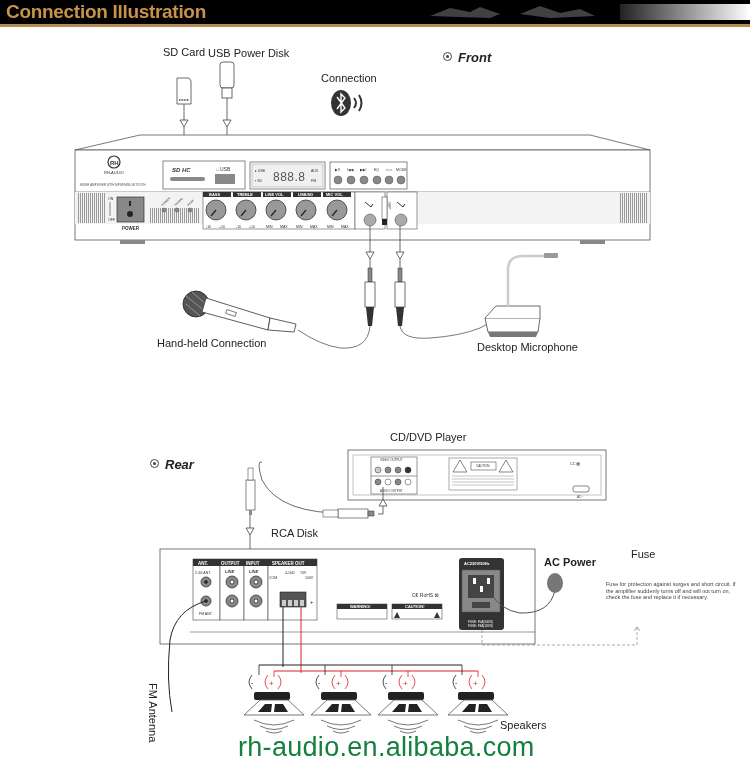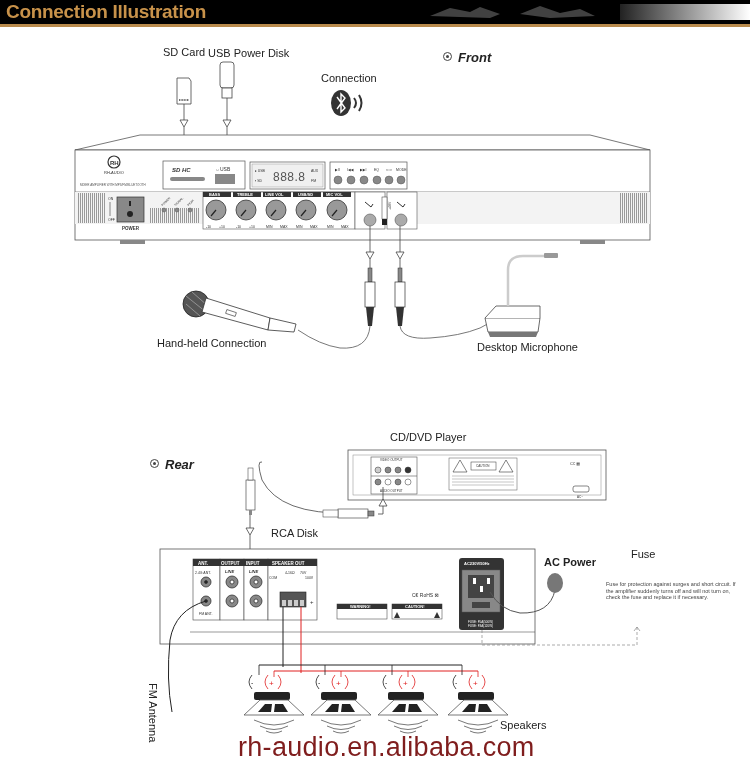--- a/index.html
+++ b/index.html
@@ -10,21 +10,21 @@
   .header-title { left: 6px; top: 1px; font-size: 19px; font-weight: bold; color: #c8924a; letter-spacing: -0.3px; font-family: "Liberation Sans", sans-serif; text-align: right; }
   .header-rule { left: 0; top: 24px; width: 750px; height: 3px; background: #b88a4c; }
   .header-grad { left: 620px; top: 4px; width: 130px; height: 16px; background: linear-gradient(to right, #222, #fff); }
   .header-map { left: 420px; top: 4px; width: 180px; height: 16px; opacity: 0.35; }
   .lbl { font-size: 10px; color: #222; white-space: nowrap; font-family: "Liberation Sans", sans-serif; }
   .lbl-lg { font-size: 11px; }
   .section { font-size: 13px; font-weight: bold; font-style: italic; color: #222; }
   .section .dot { display: inline-block; width: 9px; height: 9px; border: 1px solid #444; border-radius: 50%; position: relative; top: -1px; margin-right: 6px; }
   .section .dot::after { content: ""; position: absolute; left: 2px; top: 2px; width: 3px; height: 3px; background: #444; border-radius: 50%; }
   svg text { font-family: "Liberation Sans", sans-serif; }
-  .watermark { left: 238px; top: 732px; font-size: 27px; color: #7f1d1d; letter-spacing: 0.3px; }
+  .watermark { left: 238px; top: 732px; font-size: 27px; color: #15803d; letter-spacing: 0.3px; }
   .fuse-note { font-size: 5.5px; line-height: 6.5px; color: #444; width: 130px; white-space: normal; }
 </style>
 </head>
 <body>
 
 <div class="abs header-bar"></div>
 <svg class="abs header-map" viewBox="0 0 180 16">
   <path d="M10 12 L30 4 L50 8 L60 3 L80 10 L70 14 Z M100 10 L120 2 L140 9 L160 5 L175 12 L130 14 Z" fill="#bbb"></path>
 </svg>
 <div class="abs header-grad"></div>

